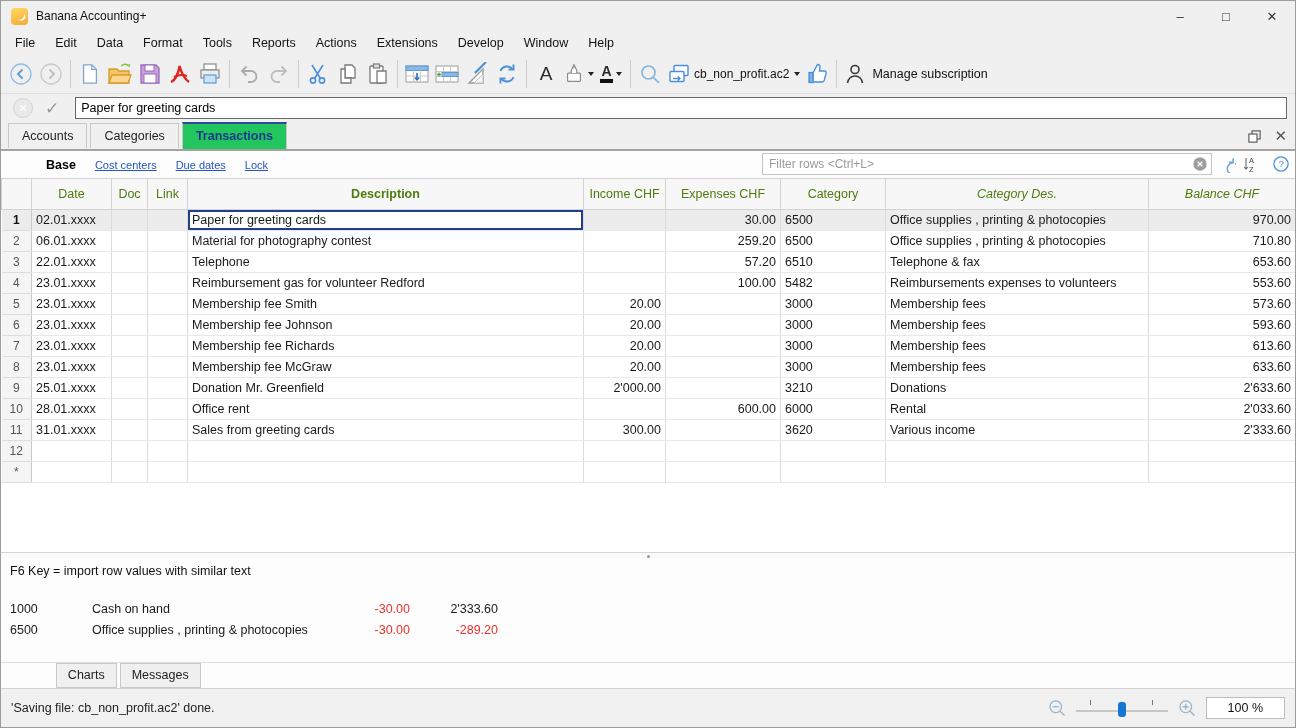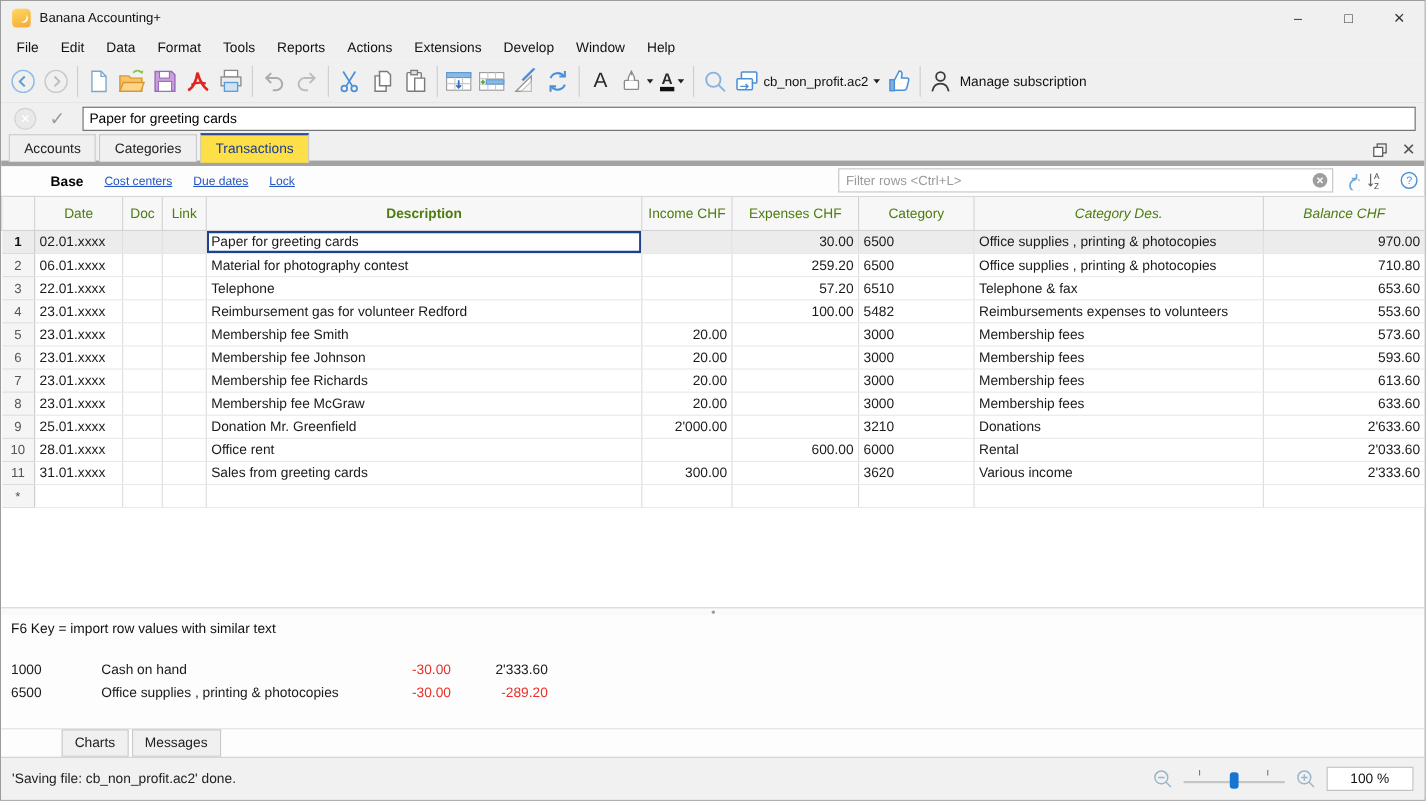--- a/index.html
+++ b/index.html
@@ -30,23 +30,23 @@
   .caret { width:0; height:0; border-left:3.5px solid transparent; border-right:3.5px solid transparent; border-top:4px solid #222; margin-left:3px; }
   .colorbar { width:13px; height:4px; background:#111; margin-top:1px; }
   .fname { font-size:12px; margin:0 2px 0 3px; color:#111; }
   .msub { font-size:12.5px; margin-left:5px; color:#111; }
   
   .editrow { height:28px; flex:none; background:#f0f0f0; display:flex; align-items:center; padding:0 6px; }
   .reject { width:20px; height:20px; border-radius:50%; background:#e9e9e9; border:1px solid #d2d2d2; color:#fff; font-size:11px; display:flex; align-items:center; justify-content:center; margin:0 12px 0 6px; }
   .confirm { color:#9a9a9a; font-size:17px; margin-right:16px; }
   .edit-input { flex:1; height:22px; border:1px solid #666; background:#fff; padding:0 5px; font-size:12.5px; font-family:inherit; margin-right:2px; }
   
-  .tabbar { height:29px; flex:none; background:#f0f0f0; display:flex; align-items:center; padding-left:7px; border-bottom:5px solid #a3a3a3; position:relative; }
+  .tabbar { height:29px; flex:none; background:#f0f0f0; display:flex; align-items:flex-start; padding-left:7px; border-bottom:2px solid #a3a3a3; position:relative; }
   .tab { padding:5px 13px 5px; border:1px solid #c9c9c9; border-bottom:none; background:#f0f0f0; margin-right:3px; font-size:12.5px; color:#222; }
-  .tab.active { background:#fde047; border-top:2px solid #2b4a9e; color:#1b3c8c; font-weight:normal; margin-bottom:-1px; padding-bottom:6px; }
+  .tab.active { background:#22c55e; border-top:2px solid #2b4a9e; color:#1b3c8c; font-weight:bold; margin-bottom:-1px; padding-bottom:6px; }
   .tabbar-icons { position:absolute; right:8px; top:5px; display:flex; gap:12px; align-items:center; }
   .tabbar-icons .ticon { color:#555; font-size:13px; display:flex; align-items:center; }
   
   .viewbar { height:27px; flex:none; background:#fdfdfd; display:flex; align-items:center; padding-left:9px; gap:19px; position:relative;margin-left:36px; }
   .viewlink.current { font-weight:bold; color:#000; font-size:12.5px; }
   .viewlink.link { color:#2456c4; text-decoration:underline; font-size:11px; }
   .filterwrap { position:absolute; right:34px; top:2px; display:flex; align-items:center; gap:7px; }
   .filterbox { position:relative; width:450px; height:22px; }
   .filter-input { width:100%; height:100%; border:1px solid #c4c4c4; background:#fff; padding:0 24px 0 6px; font-size:12px; font-family:inherit; color:#8b5cf6; }
   .filter-input::placeholder { color:#9a9a9a; }
@@ -501,20 +501,32 @@
           <td></td>
           <td></td>
           <td>Sales from greeting cards</td>
           <td class="ar">300.00</td>
           <td class="ar"></td>
           <td>3620</td>
           <td>Various income</td>
           <td class="ar">2'333.60</td>
         </tr>
         <tr>
+          <td class="rn">12</td>
+          <td></td>
+          <td></td>
+          <td></td>
+          <td></td>
+          <td class="ar"></td>
+          <td class="ar"></td>
+          <td></td>
+          <td></td>
+          <td class="ar"></td>
+        </tr>
+        <tr>
           <td class="rn">*</td>
           <td></td>
           <td></td>
           <td></td>
           <td></td>
           <td class="ar"></td>
           <td class="ar"></td>
           <td></td>
           <td></td>
           <td class="ar"></td>

